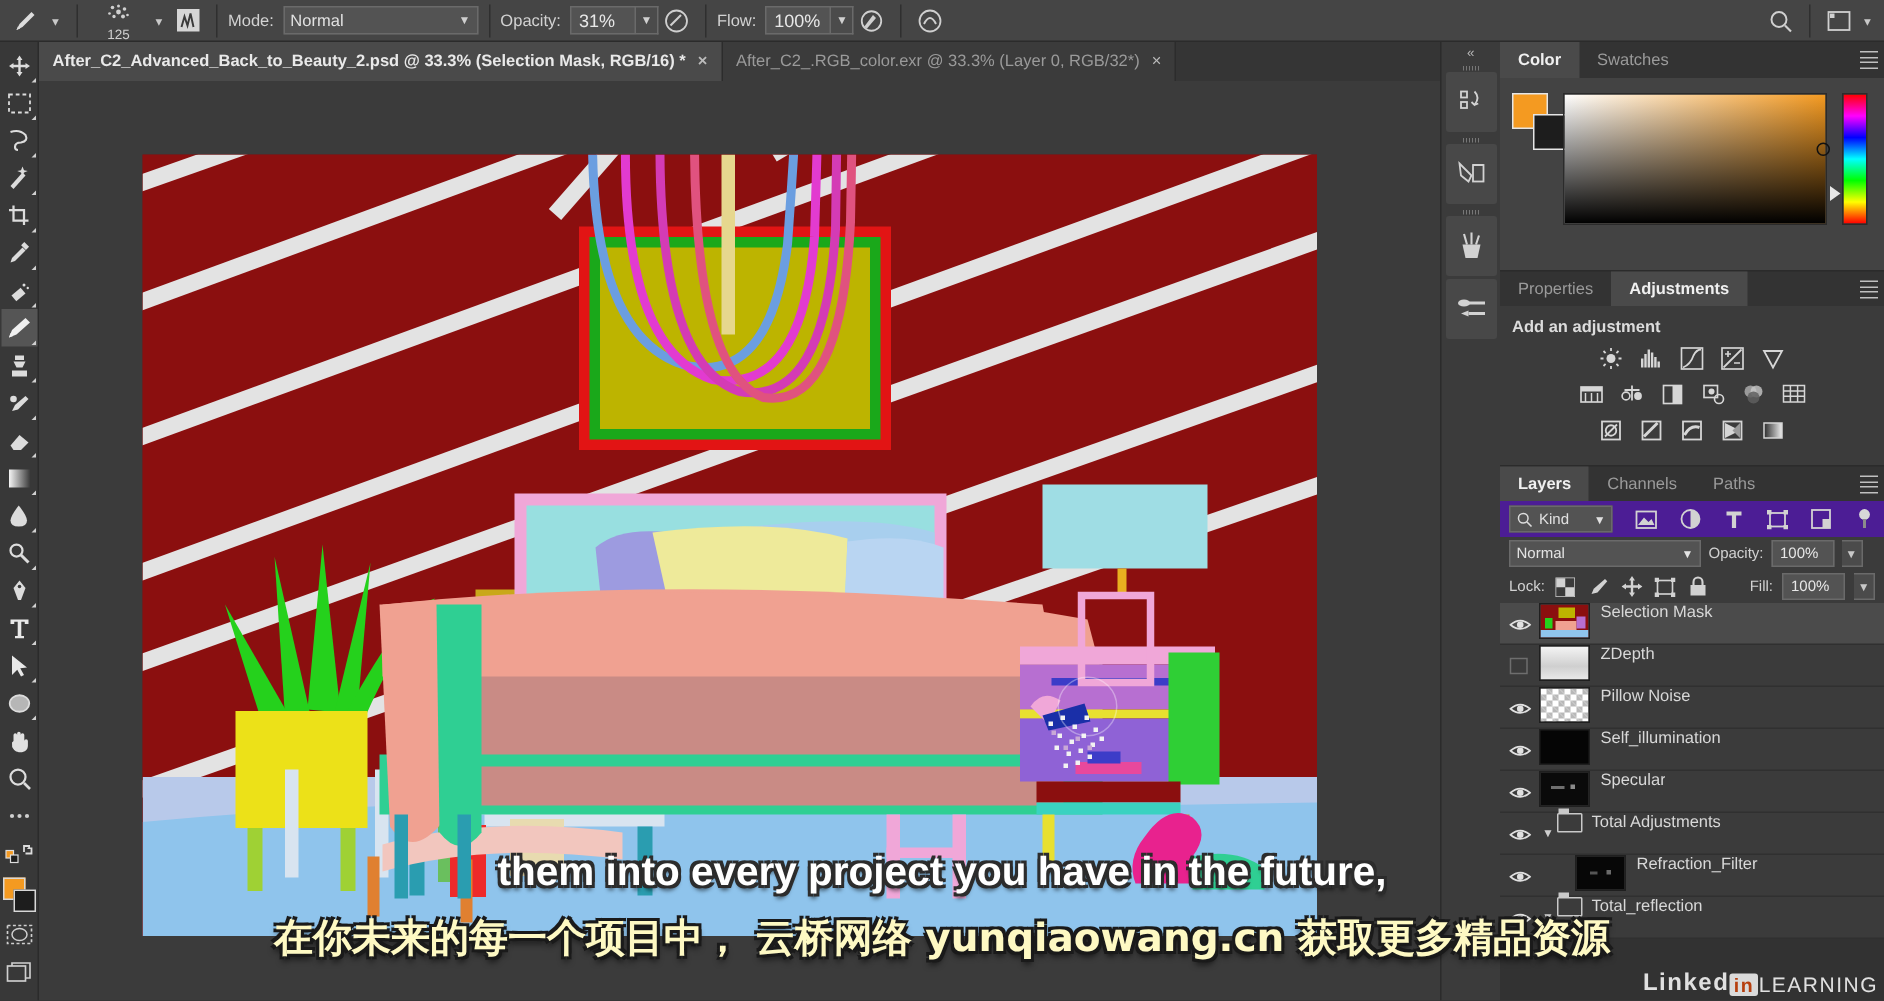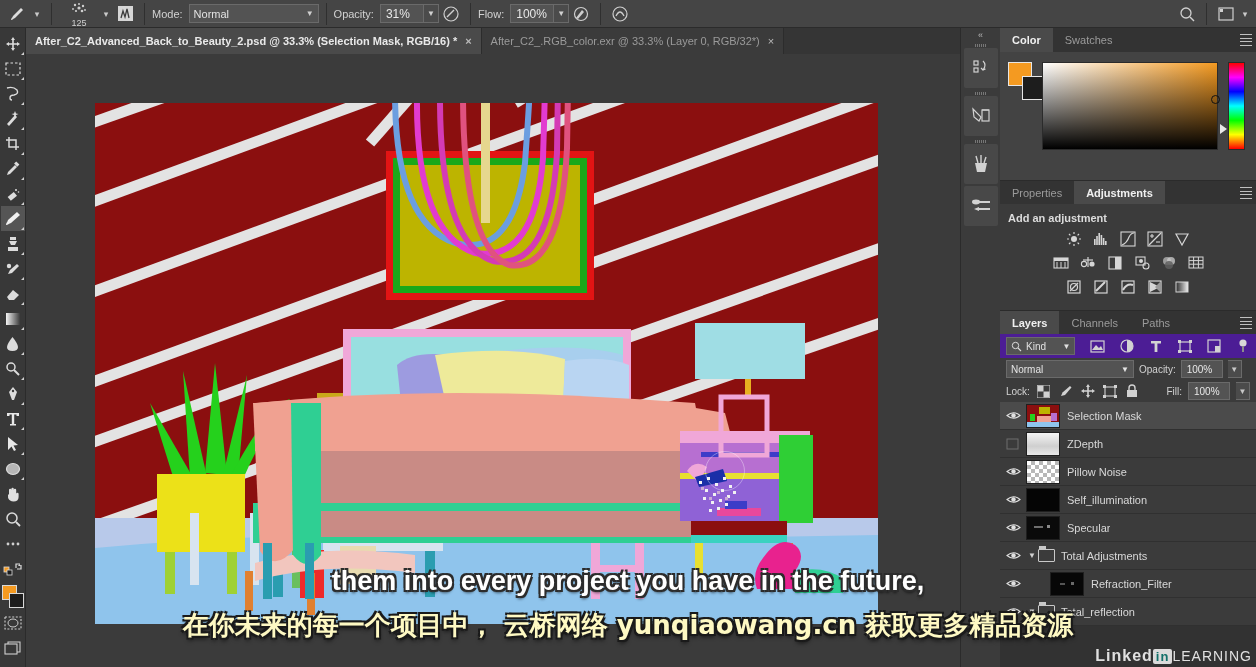--- a/index.html
+++ b/index.html
@@ -141,21 +141,21 @@
   .op-val{ width:42px;height:18px;background:#535353;border:1px solid #6a6a6a;
     display:flex;align-items:center;padding-left:5px;color:#e8e8e8;font-size:10px;}
   .op-chev{ width:14px;height:18px;background:#4b4b4b;border:1px solid #6a6a6a;border-left:none;
     display:flex;align-items:center;justify-content:center;font-size:8px;}
 
   .lp-lock{ height:22px;background:#3b3b3b;display:flex;align-items:center;padding:0 6px;gap:6px;}
   .lock-ico{width:16px;height:16px;display:flex;align-items:center;justify-content:center;}
 
   .layer-list{ background:#3b3b3b; }
   .layer-row{
-    height:28px; display:flex; align-items:center;
+    height:28px; display:flex; 
     border-bottom:1px solid #303030; position:relative;
   }
   .layer-row.selected{ background:#4b4b4b;}
   .eye{ width:26px; height:28px; display:flex; align-items:center; justify-content:center;}
   .lthumb{ width:34px;height:24px; border:1px solid #1f1f1f; margin-right:7px; flex:0 0 34px;}
   .lname{ font-size:11px; color:#d8d8d8; white-space:nowrap; overflow:hidden;}
   .grp-arrow{ width:12px; display:flex;align-items:center;justify-content:center; color:#cfcfcf; font-size:8px;}
   .folder{ width:17px;height:13px; position:relative; margin-right:6px;}
   .folder i{ position:absolute; inset:0; border:1px solid #c9c9c9; border-radius:1px;}
   .folder b{ position:absolute; left:1px; top:-3px; width:7px;height:3px; background:#c9c9c9;}
@@ -182,21 +182,21 @@
     font-size:26px; font-weight:bold; color:#fef9c3;
     text-shadow: -2px -2px 0 #1a1a1a, 2px -2px 0 #1a1a1a, -2px 2px 0 #1a1a1a, 2px 2px 0 #1a1a1a,
                  0 3px 4px rgba(0,0,0,.75);
     font-family:"DejaVu Sans", sans-serif;
     pointer-events:none; white-space:nowrap;
   }
   .watermark{
     position:absolute; right:4px; bottom:2px; display:flex; align-items:center; 
     color:#efefef; font-size:14px; letter-spacing:1px; opacity:.92; pointer-events:none;
   }
-  .wm-in{ background:#e9e9e9; color:#0f766e; font-weight:bold; padding:0 3px; border-radius:2px; font-size:13px;}
+  .wm-in{ background:#e9e9e9; color:#c2410c; font-weight:bold; padding:0 3px; border-radius:2px; font-size:13px;}
   .wm-linked{ font-weight:bold; font-size:16px;}
 </style>
 </head>
 <body>
 
 <div class="app">
 
   <div class="options-bar">
     <span class="tool-icon-big">
       <svg width="20" height="20" viewBox="0 0 20 20">

